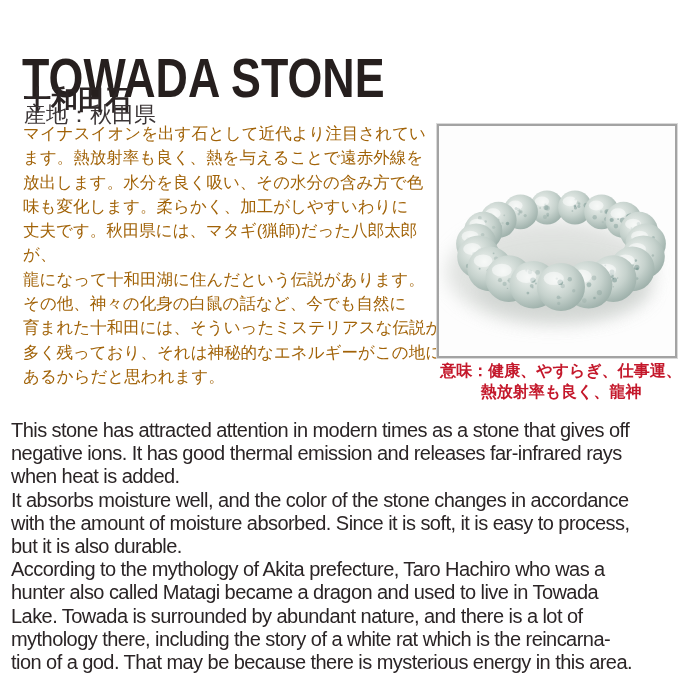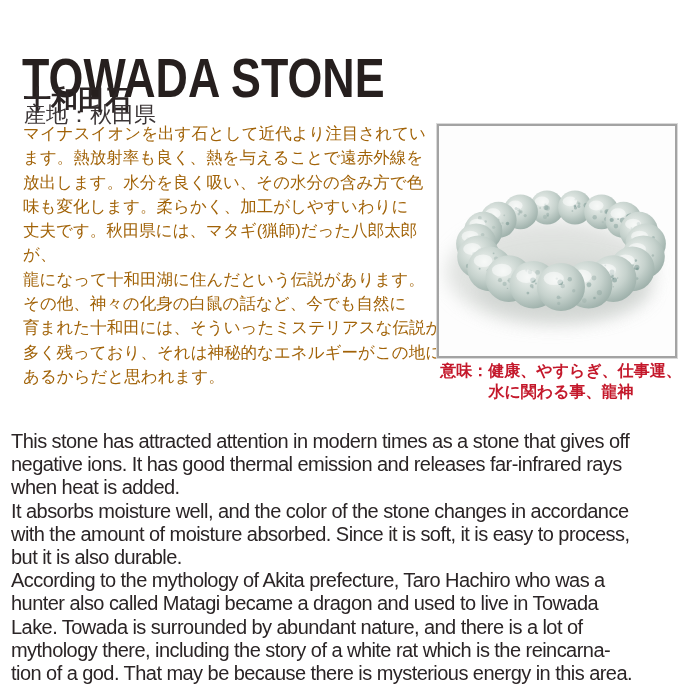--- a/index.html
+++ b/index.html
@@ -43,21 +43,21 @@
   
   #meaning{
     left:430px;top:361px;width:262px;
     font-size:16px;font-weight:bold;line-height:20.5px;
     color:#c4182b;text-align:center;white-space:pre-line;
   }
   
   #desc-en{
     left:11px;top:419px;width:688px;
     font-size:20px;line-height:23.2px;letter-spacing:-0.55px;
-    color:#2b2526;white-space:pre-line;margin-top:11px;
+    color:#2b2526;white-space:pre-line;
   }
 </style>
 </head>
 <body>
 
 <h1 id="title-en" class="abs">TOWADA STONE</h1>
 <h2 id="title-ja" class="abs">十和田石</h2>
 <div id="origin" class="abs">産地：秋田県</div>
 
 <div id="desc-ja" class="abs">マイナスイオンを出す石として近代より注目されてい
@@ -313,21 +313,21 @@
           <circle cx="121.3" cy="156.3" r="2.8" fill="#6c8c87" opacity="0.54"></circle>
           <circle cx="123.7" cy="160.0" r="2.2" fill="#6c8c87" opacity="0.24"></circle>
           <circle cx="130.8" cy="153.2" r="2.2" fill="#6c8c87" opacity="0.34"></circle>
           <ellipse cx="114.8" cy="152.4" rx="10.1" ry="6.7" fill="#ffffff" opacity="0.5"></ellipse>
         </g>
       </g>
   </svg>
 </div>
 
 <div id="meaning" class="abs">意味：健康、やすらぎ、仕事運、
-水に関わる事、龍神</div>
+熱放射率も良く、龍神</div>
 
 <div id="desc-en" class="abs">This stone has attracted attention in modern times as a stone that gives off
 negative ions. It has good thermal emission and releases far-infrared rays
 when heat is added.
 It absorbs moisture well, and the color of the stone changes in accordance
 with the amount of moisture absorbed. Since it is soft, it is easy to process,
 but it is also durable.
 According to the mythology of Akita prefecture, Taro Hachiro who was a
 hunter also called Matagi became a dragon and used to live in Towada
 Lake. Towada is surrounded by abundant nature, and there is a lot of

